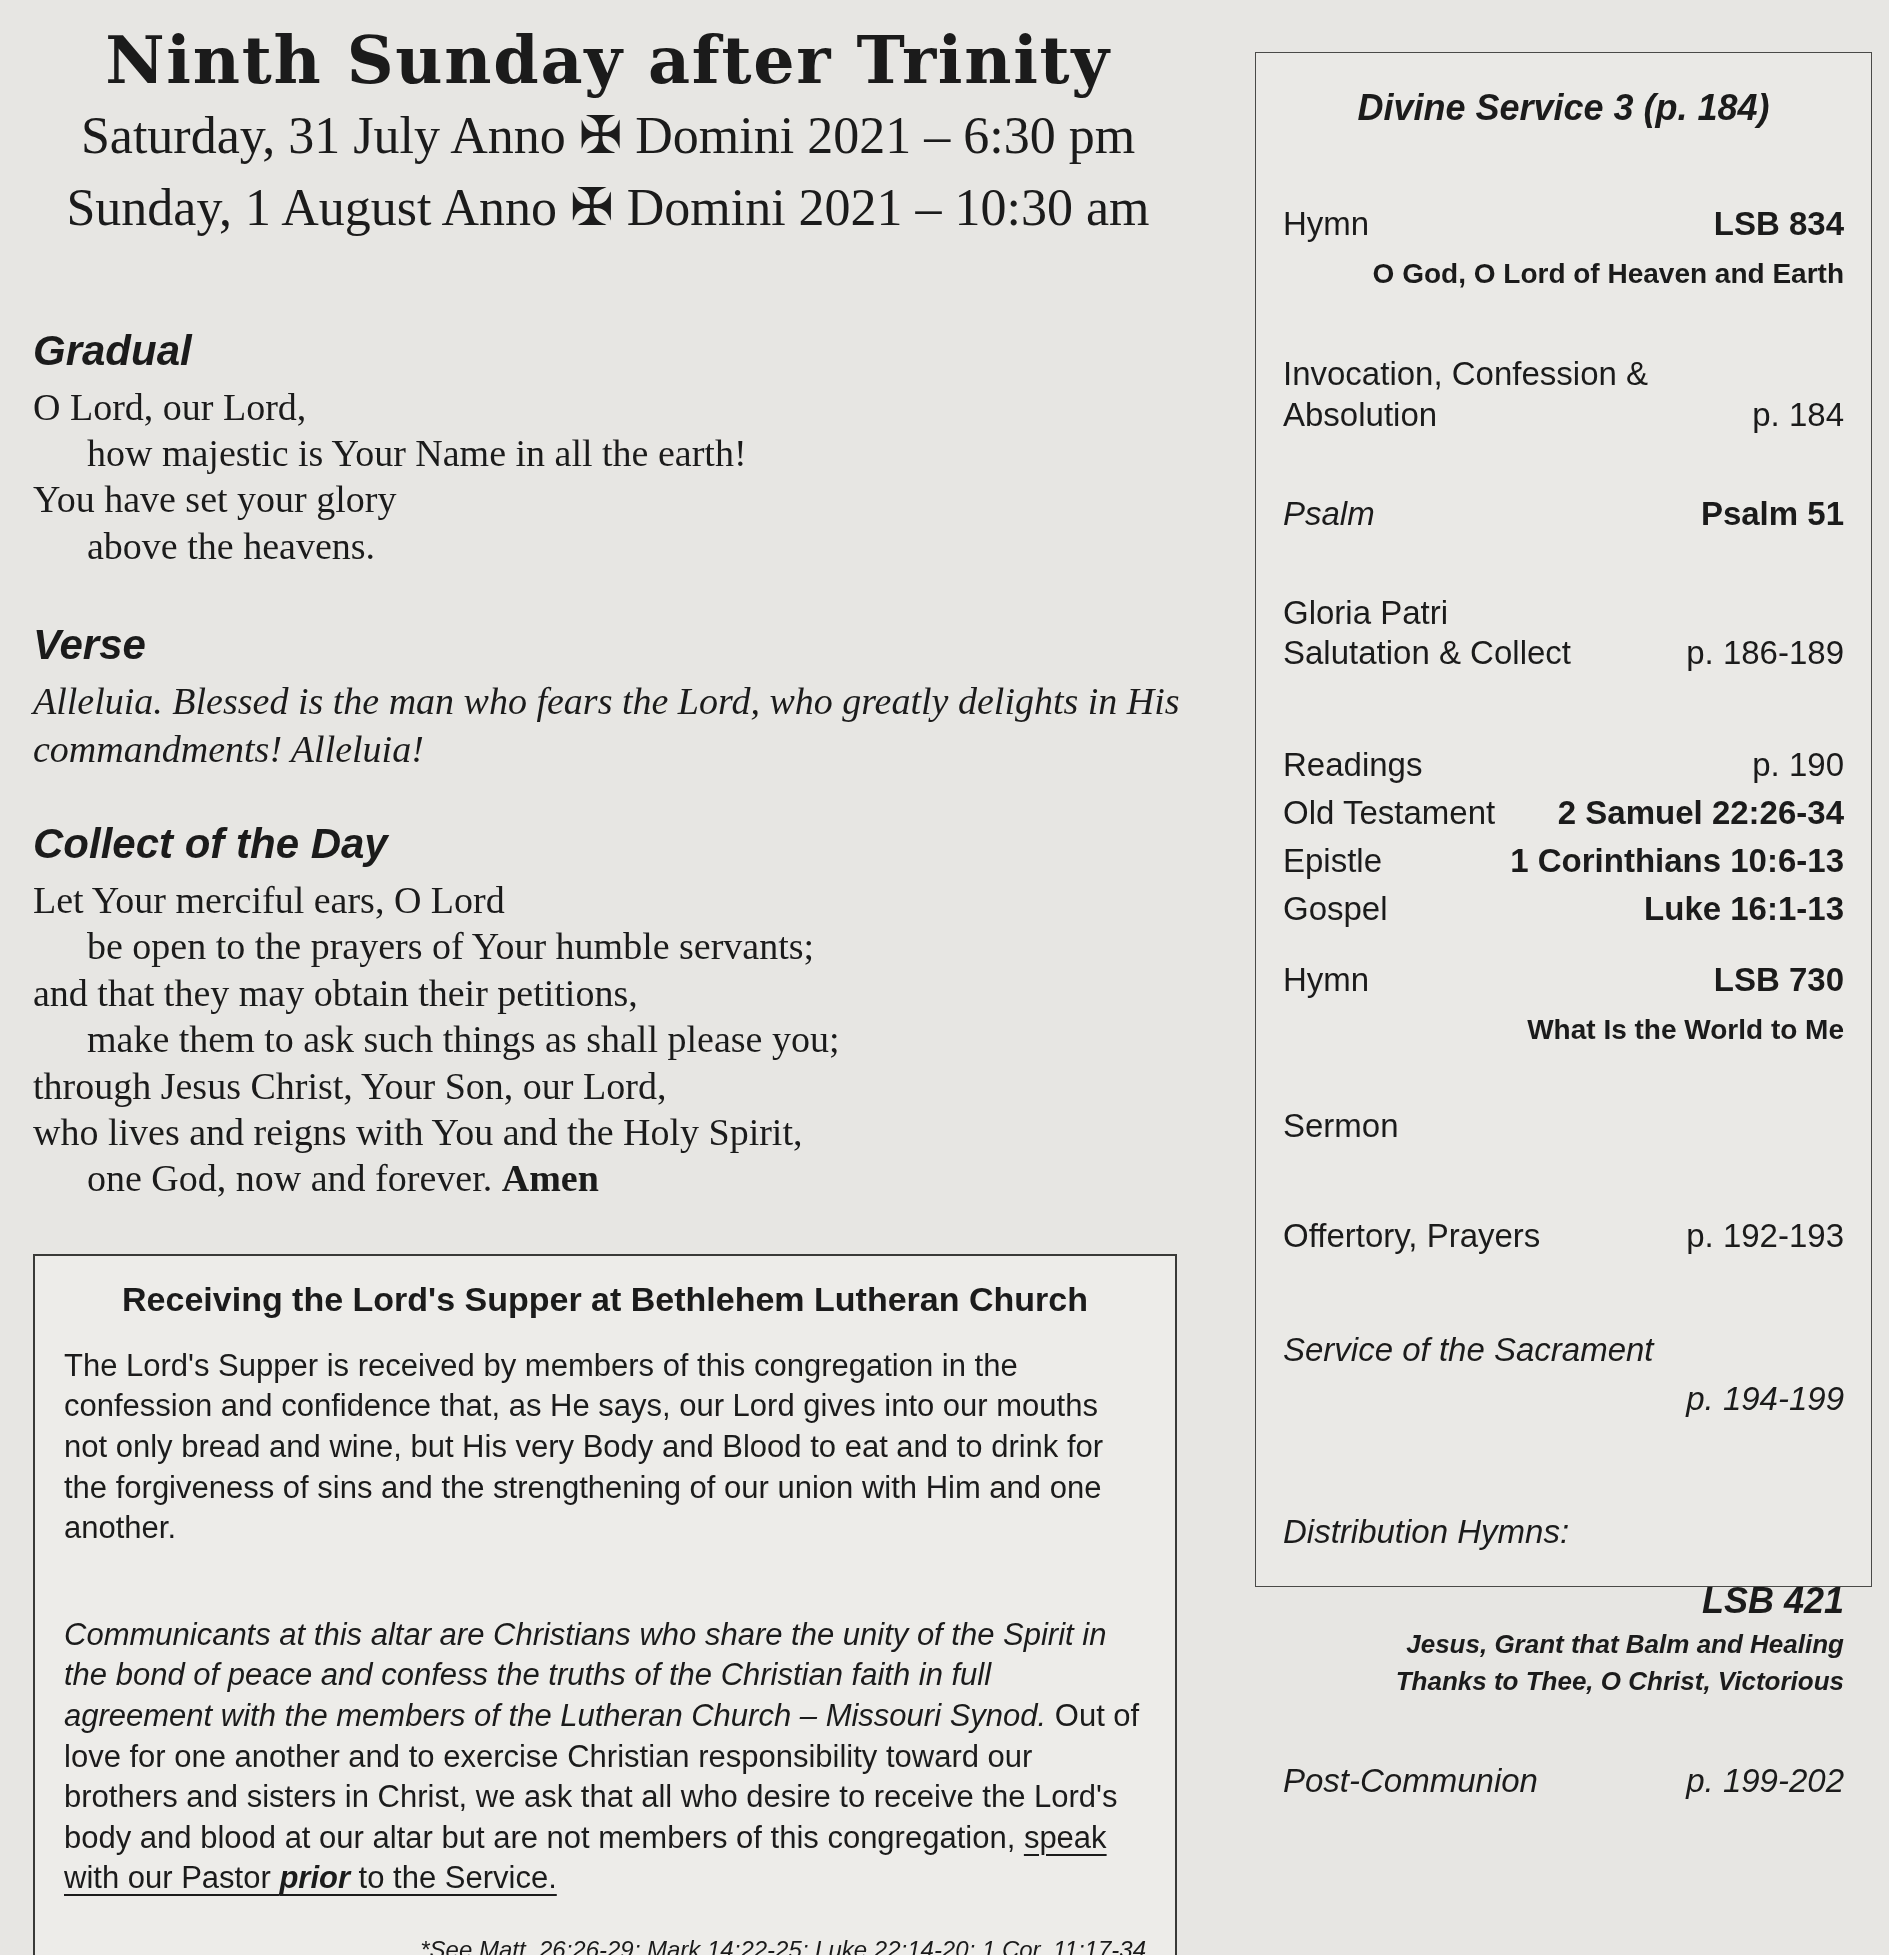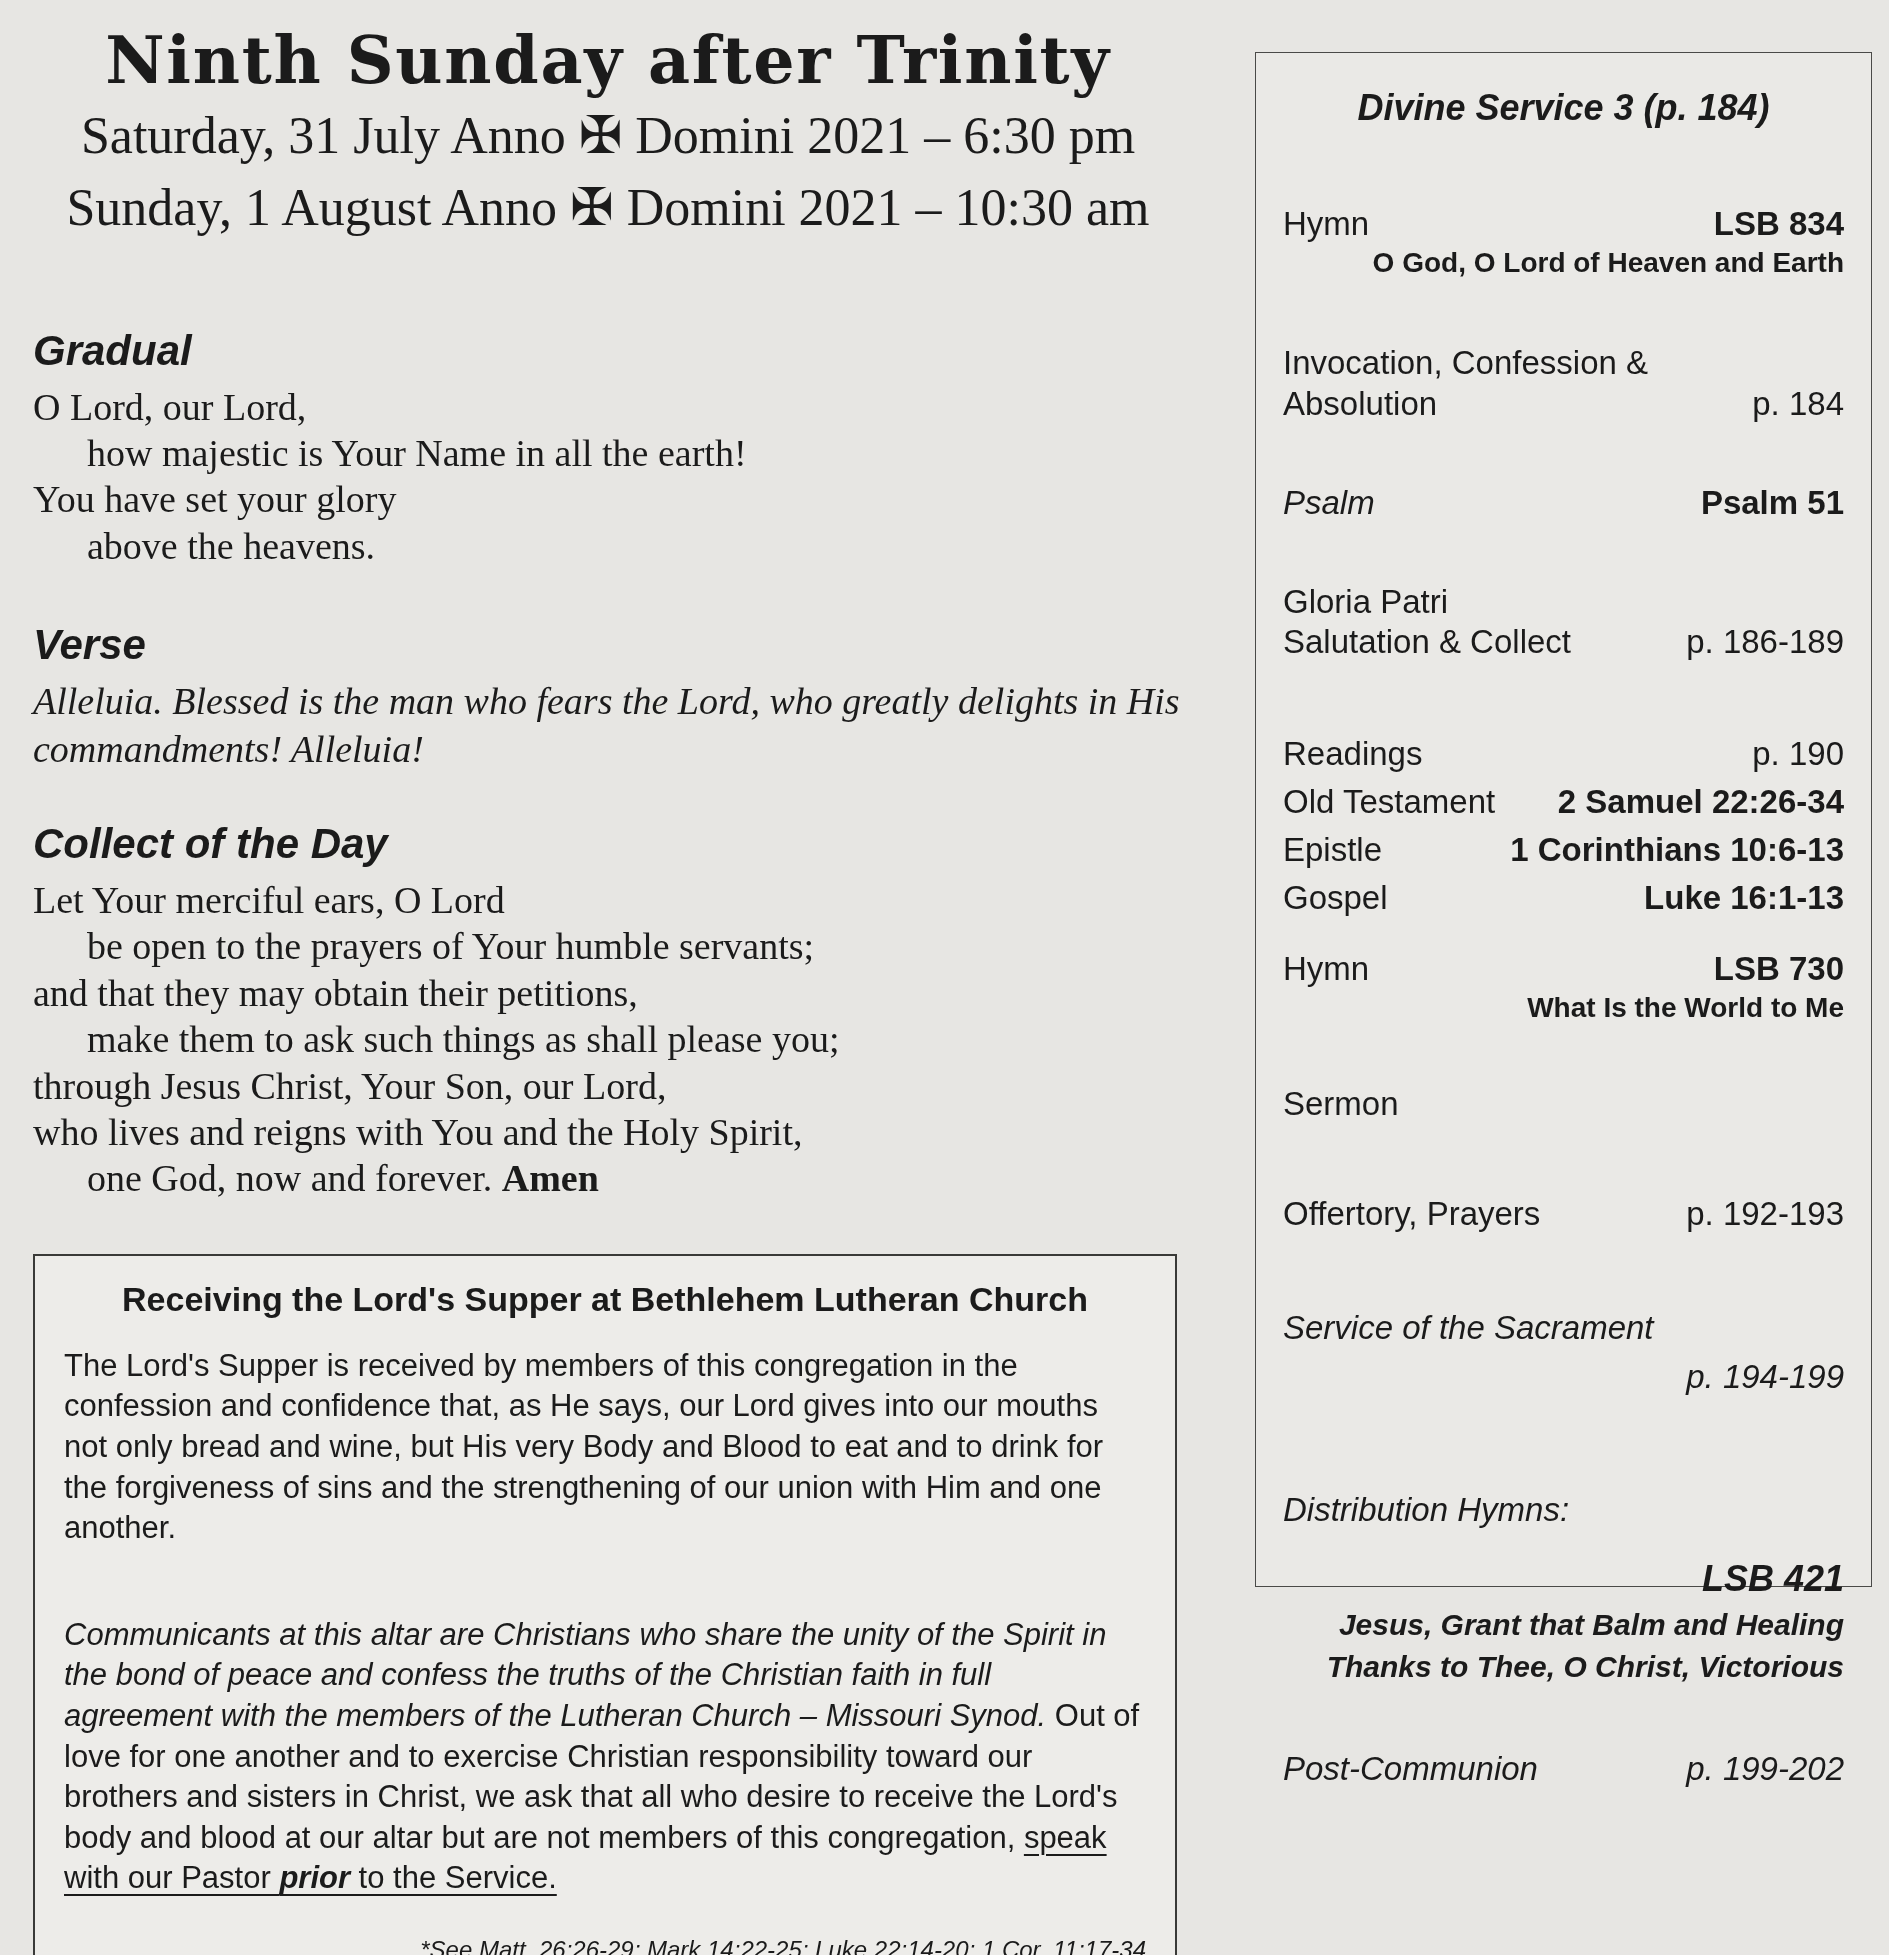--- a/index.html
+++ b/index.html
@@ -105,37 +105,37 @@
     display:flex;justify-content:space-between;align-items:baseline;gap:11.3px;
   }
   .row .label{flex:0 1 auto;}
   .row .value{flex:0 0 auto;text-align:right;}
   .bold{font-weight:bold;}
   .italic{font-style:italic;}
   .hymn-title{
     text-align:right;
     font-weight:bold;
     font-size:28px;
-    margin-top:2px;
+    margin-top:13px;
   }
   .right-line{text-align:right;}
   .mt-hymn1{margin-top:74px;}
   .mt-invocation{margin-top:63px;}
   .mt-psalm{margin-top:59px;}
   .mt-gloria{margin-top:59px;}
   .mt-readings{margin-top:71px;}
   .mt-reading-item{margin-top:8px;}
   .mt-hymn2{margin-top:30px;}
   .mt-sermon{margin-top:59px;}
   .mt-offertory{margin-top:70px;}
   .mt-sacrament{margin-top:74px;}
   .mt-sacrament-page{margin-top:8px;font-size:33px;}
   .mt-distribution{margin-top:93px;}
   .dist-number{font-size:36px;font-weight:bold;font-style:italic;margin-top:27px;}
-  .dist-title{font-size:30px;font-weight:bold;font-style:italic;margin-top:5.6px;}
+  .dist-title{font-size:26px;font-weight:bold;font-style:italic;margin-top:5.6px;}
   .dist-gap{margin-top:52px;}
   .mt-postcommunion{margin-top:63px;}
 </style>
 </head>
 <body>
 
 <div class="left-col">
 
   <div class="bulletin-title">Ninth Sunday after Trinity</div>
 

